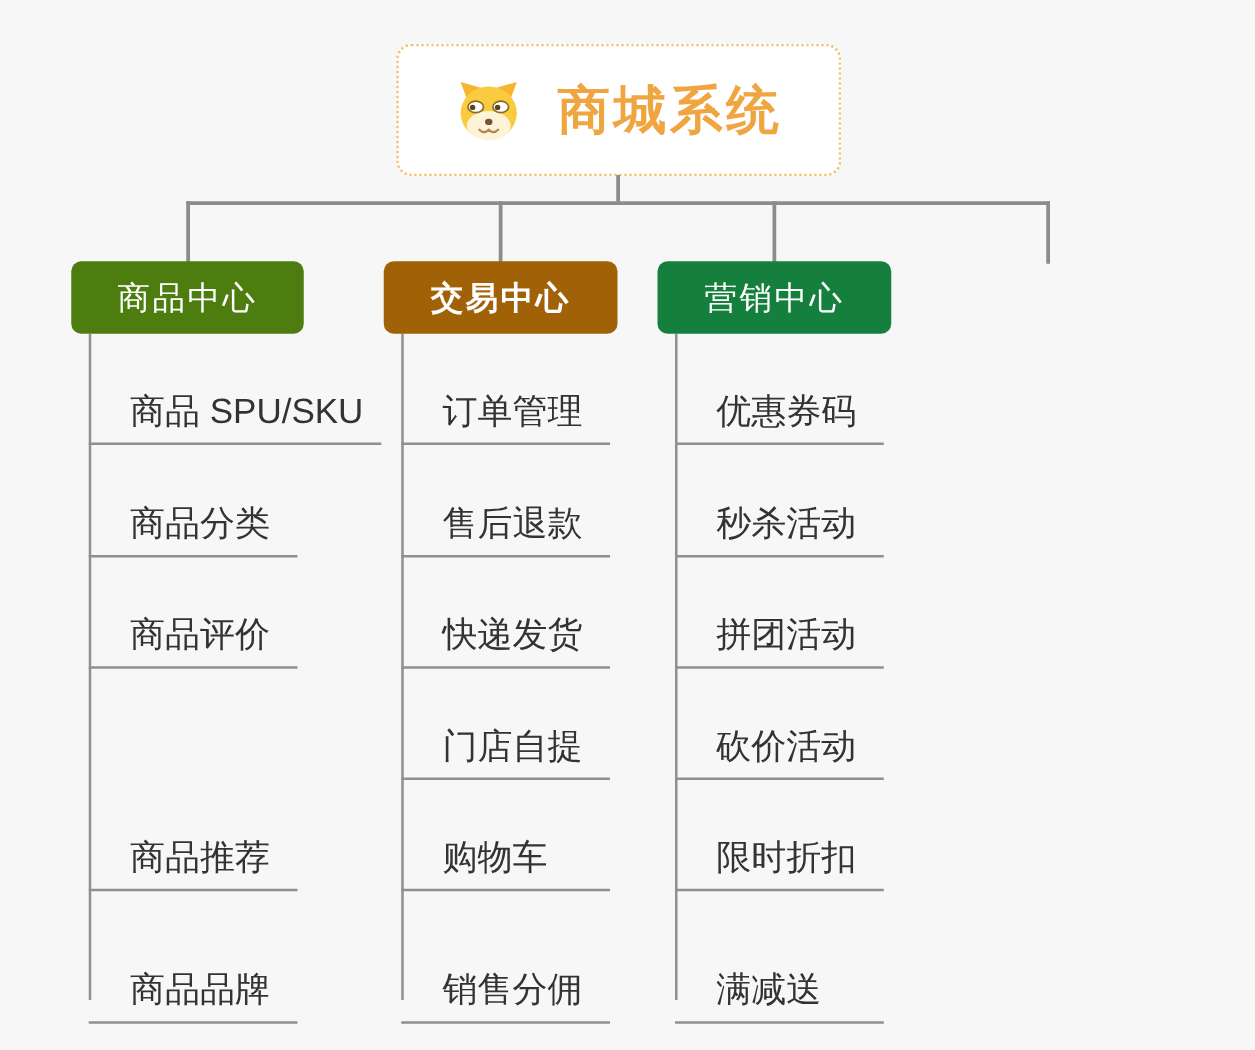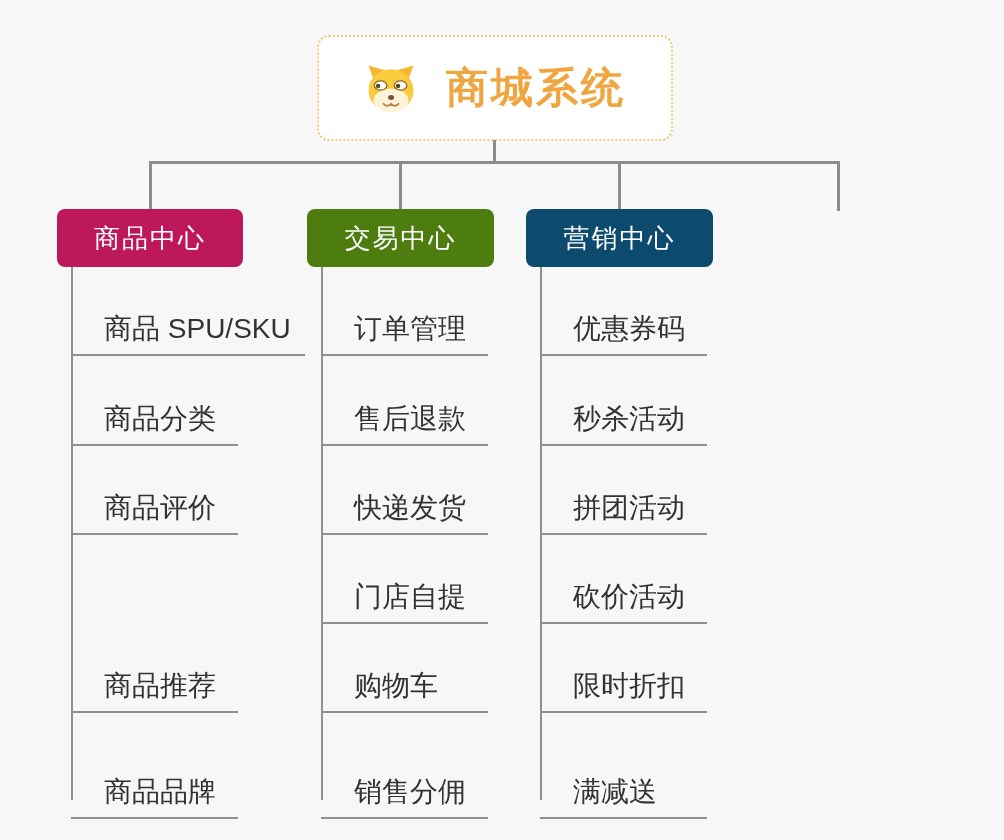--- a/index.html
+++ b/index.html
@@ -55,41 +55,41 @@
   </div>
 
   <div class="conn conn-stem"></div>
   <div class="conn conn-h"></div>
   <div class="conn conn-v c0"></div>
   <div class="conn conn-v c1"></div>
   <div class="conn conn-v c2"></div>
   <div class="conn conn-v c3"></div>
 
   <div class="branch b0">
-    <div class="branch-header" style="background: #be185d;">商品中心</div>
+    <div class="branch-header" style="background: #4d7c0f;">商品中心</div>
     <div class="vline"></div>
     <div class="item r0">
         <span class="item-label">商品 SPU/SKU</span>
       </div>
     <div class="item r1">
         <span class="item-label">商品分类</span>
       </div>
     <div class="item r2">
         <span class="item-label">商品评价</span>
       </div>
     <div class="item r4">
         <span class="item-label">商品推荐</span>
       </div>
     <div class="item r5">
         <span class="item-label">商品品牌</span>
       </div>
   </div>
 
   <div class="branch b1">
-    <div class="branch-header" style="background: #4d7c0f;">交易中心</div>
+    <div class="branch-header" style="background: #a16207; font-weight: bold;">交易中心</div>
     <div class="vline"></div>
     <div class="item r0">
         <span class="item-label">订单管理</span>
       </div>
     <div class="item r1">
         <span class="item-label">售后退款</span>
       </div>
     <div class="item r2">
         <span class="item-label">快递发货</span>
       </div>
@@ -98,21 +98,21 @@
       </div>
     <div class="item r4">
         <span class="item-label">购物车</span>
       </div>
     <div class="item r5">
         <span class="item-label">销售分佣</span>
       </div>
   </div>
 
   <div class="branch b2">
-    <div class="branch-header" style="background: #0c4a6e;">营销中心</div>
+    <div class="branch-header" style="background: #15803d;">营销中心</div>
     <div class="vline"></div>
     <div class="item r0">
         <span class="item-label">优惠券码</span>
       </div>
     <div class="item r1">
         <span class="item-label">秒杀活动</span>
       </div>
     <div class="item r2">
         <span class="item-label">拼团活动</span>
       </div>

